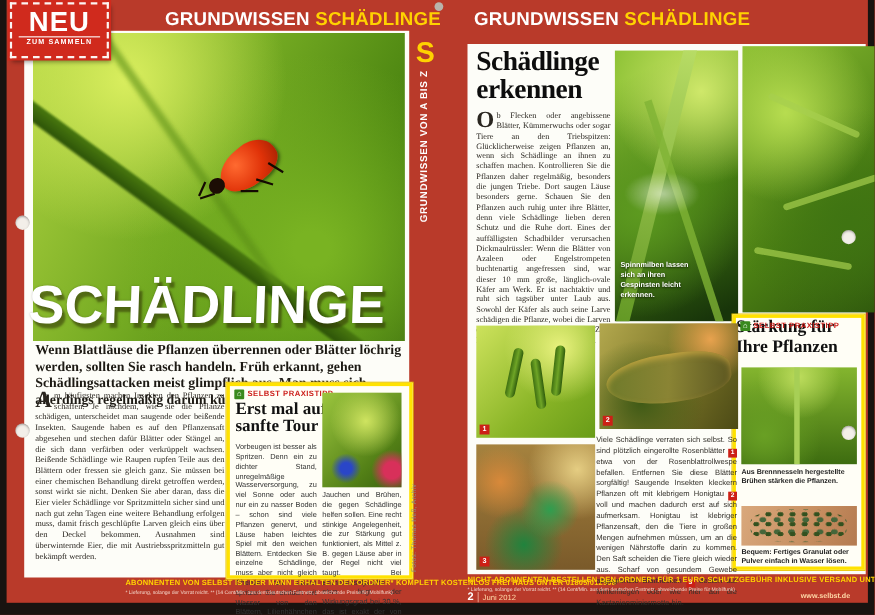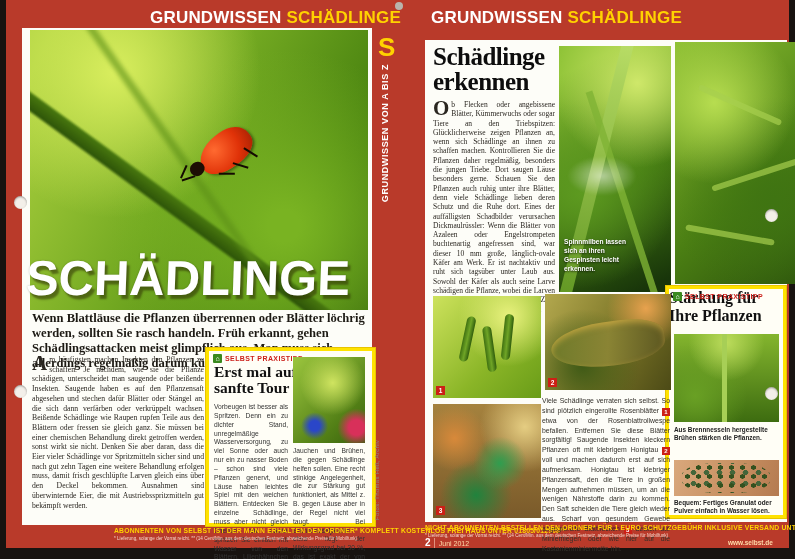--- a/index.html
+++ b/index.html
@@ -246,20 +246,24 @@
 
     <div class="abs foot-main" style="left:419px;top:524px;">NICHT-ABONNENTEN BESTELLEN DEN ORDNER* FÜR 1 EURO SCHUTZGEBÜHR INKLUSIVE VERSAND UNTER 01805/001849**</div>
     <div class="abs foot-note" style="left:419px;top:533px;">* Lieferung, solange der Vorrat reicht. ** (14 Cent/Min. aus dem deutschen Festnetz, abweichende Preise für Mobilfunk)</div>
     <div class="abs pageno" style="left:419px;top:537px;">
       <span>2</span>
       <span class="bar">|</span>
       <span class="issue">Juni 2012</span>
     </div>
     <div class="abs site" style="left:722px;top:539px;">www.selbst.de</div>
 
+    <div class="abs neu-badge">
+      <div class="l1">NEU</div>
+      <div class="l2">ZUM SAMMELN</div>
+    </div>
 
     <div class="staple"></div>
   </div>
 
   <div class="hole" style="left:14px;top:196px;"></div>
   <div class="hole" style="left:14px;top:385px;"></div>
   <div class="hole" style="left:765px;top:209px;"></div>
   <div class="hole" style="left:765px;top:387px;"></div>
 </div>
 

